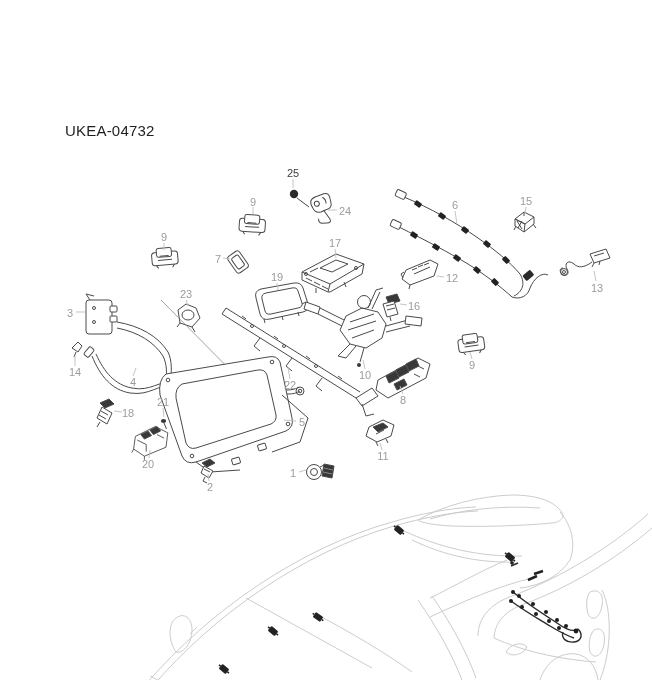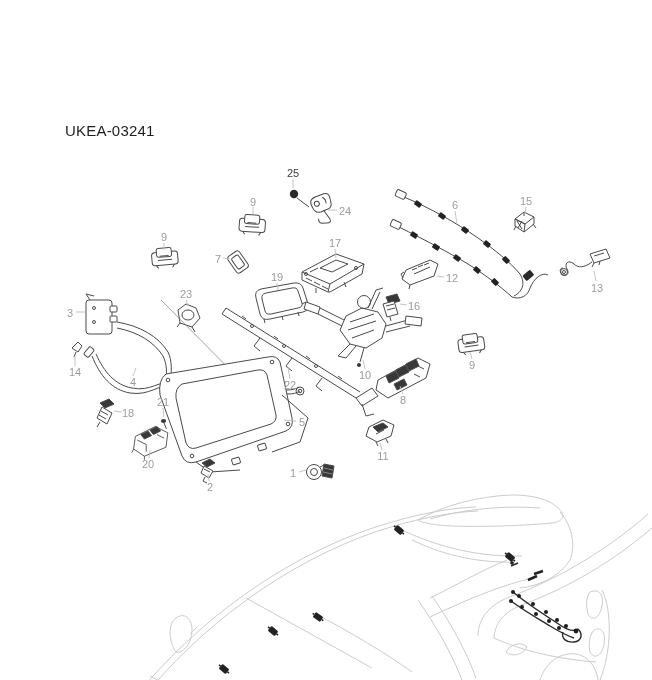--- a/index.html
+++ b/index.html
@@ -8,21 +8,21 @@
   .diagram-code{position:absolute;left:65px;top:122px;font-size:15px;letter-spacing:.2px;}
   svg{position:absolute;left:0;top:0;}
   svg text{font-family:"Liberation Sans",sans-serif;font-size:11px;}
   .lbl{text-anchor:middle;}
 </style>
 </head>
 <body>
 
 <div class="stage">
 
-  <div class="diagram-code" style="color: rgb(31, 31, 31);">UKEA-03241</div>
+  <div class="diagram-code" style="color: rgb(31, 31, 31);">UKEA-04732</div>
 
   <svg width="652" height="680" viewBox="0 0 652 680">
 
     <defs>
       <g id="sw">
         <rect x="0" y="4" width="26" height="13" rx="3"></rect>
         <rect x="5" y="0" width="15" height="9" rx="2"></rect>
         <path d="M4,17 l2,3 M22,17 l-2,3 M8,8 h9 M6,12 h14"></path>
       </g>
       <g id="clip">

